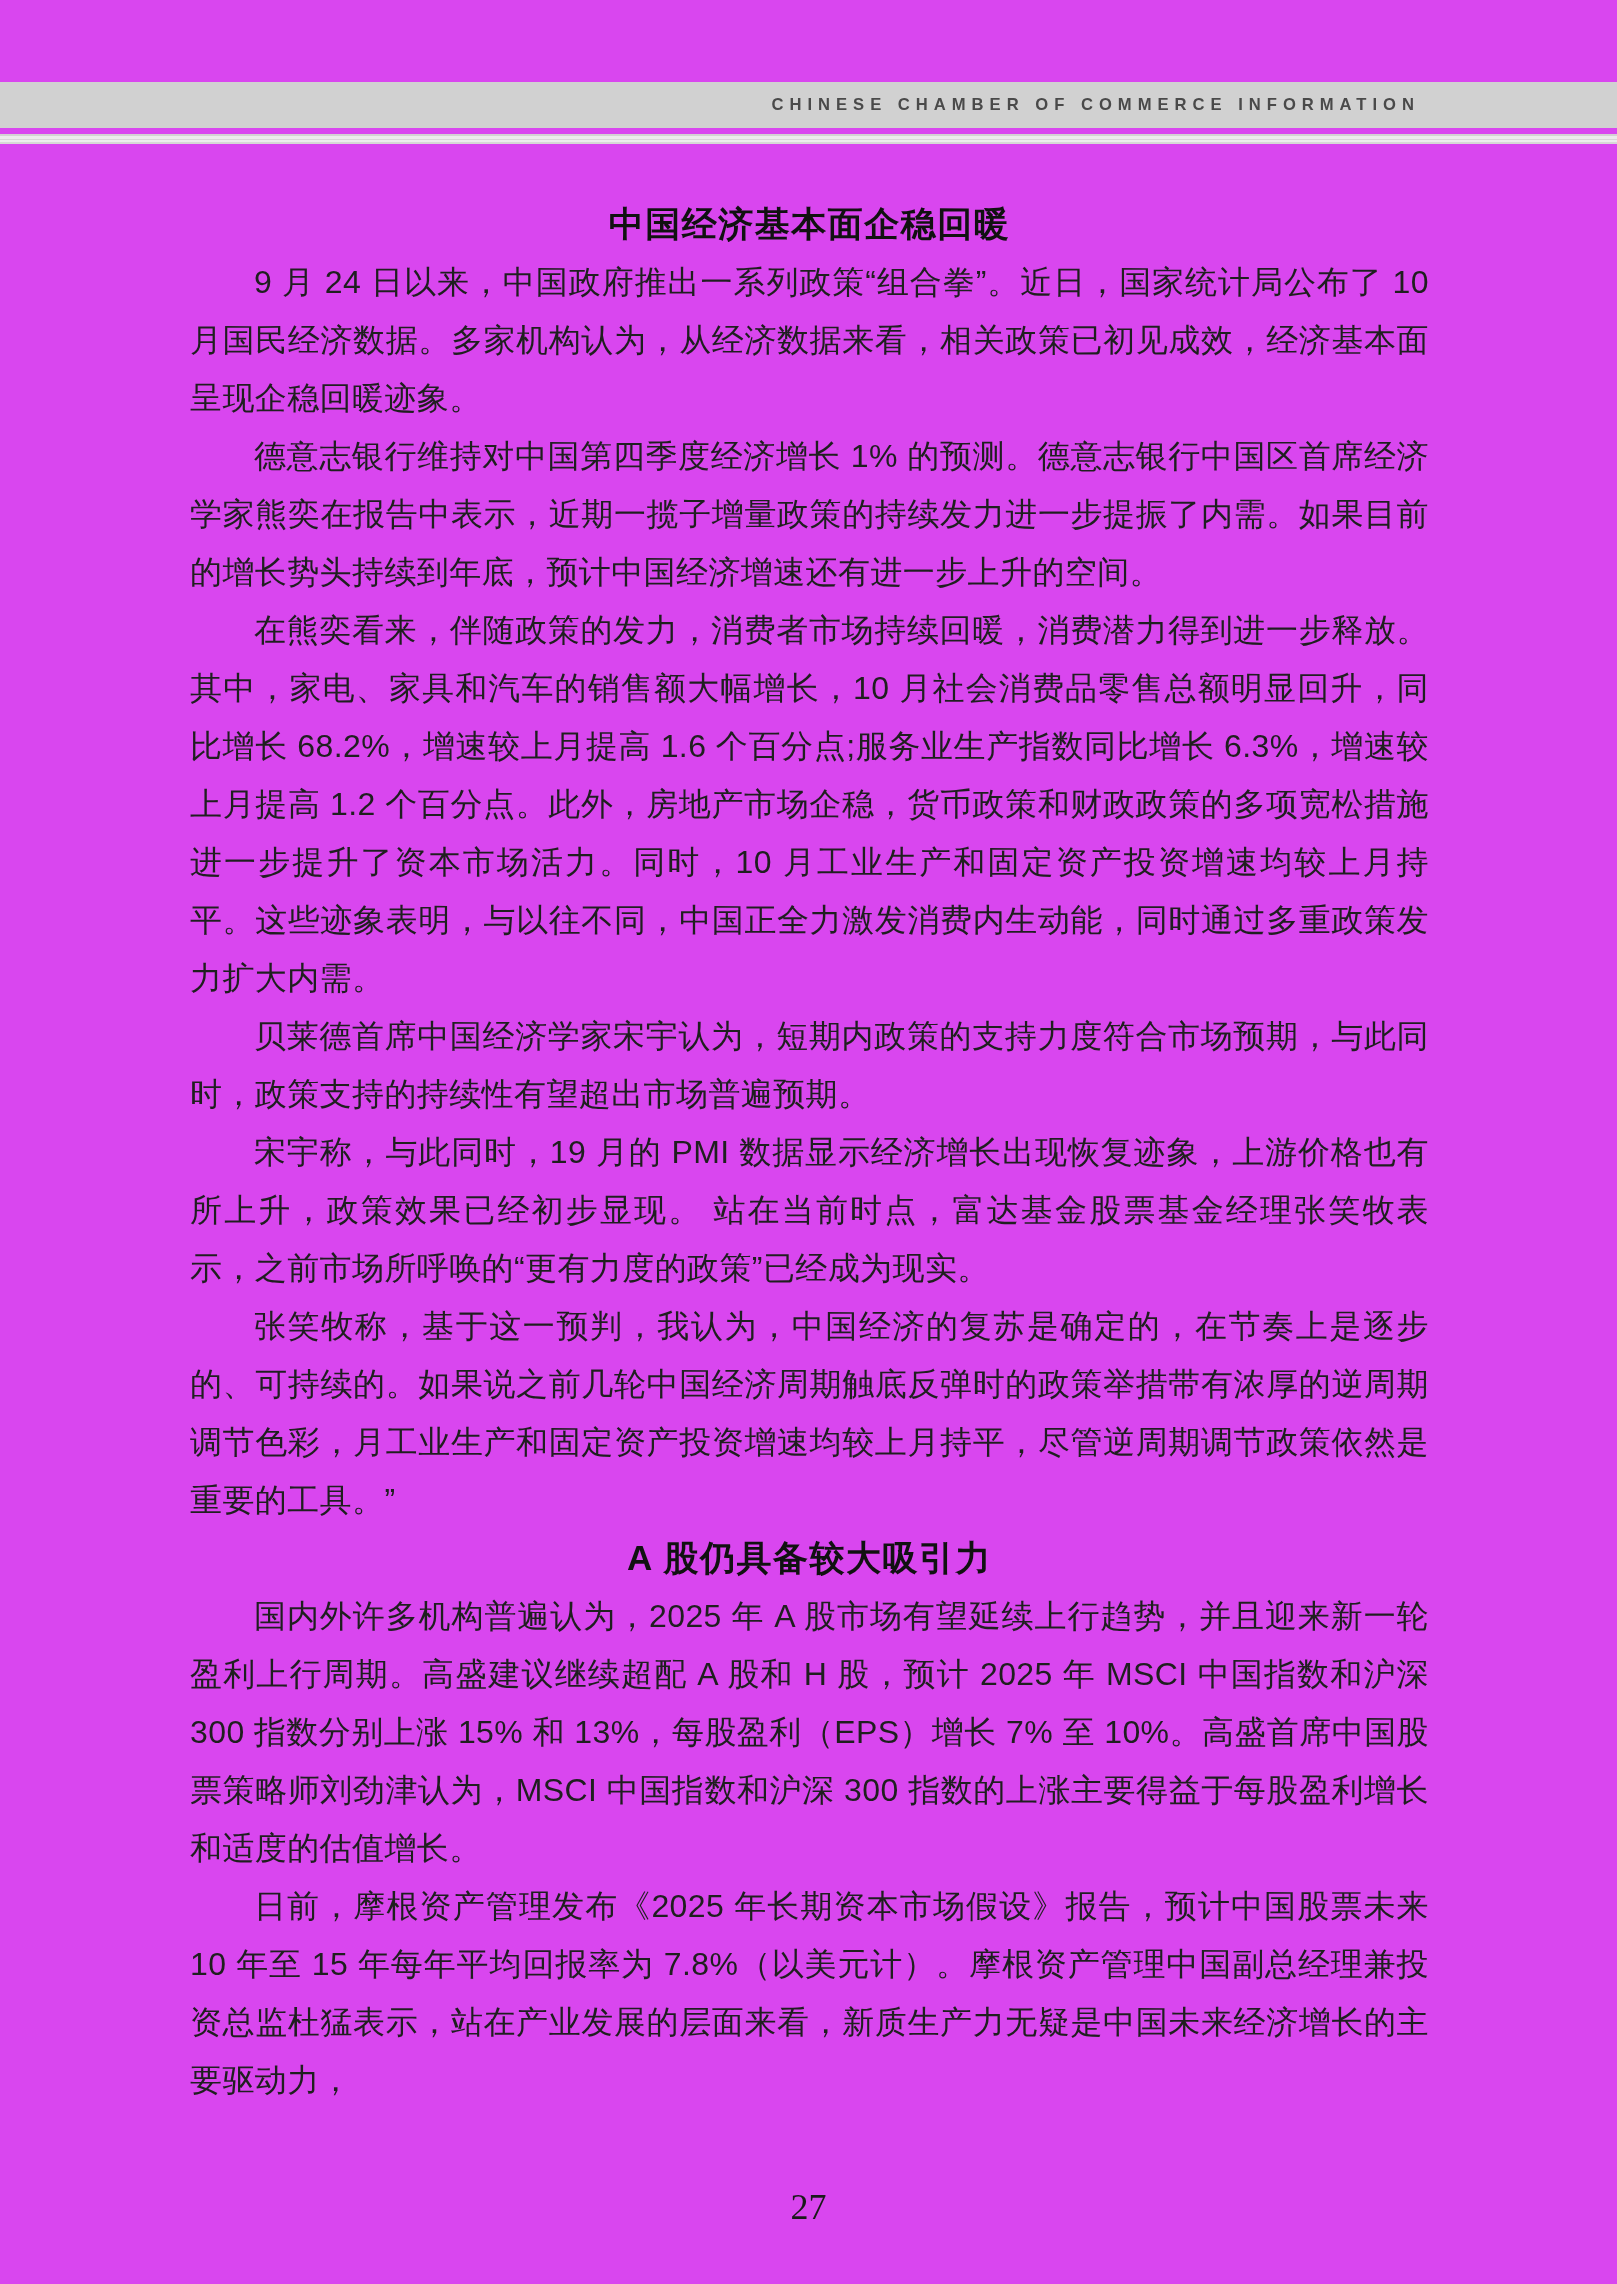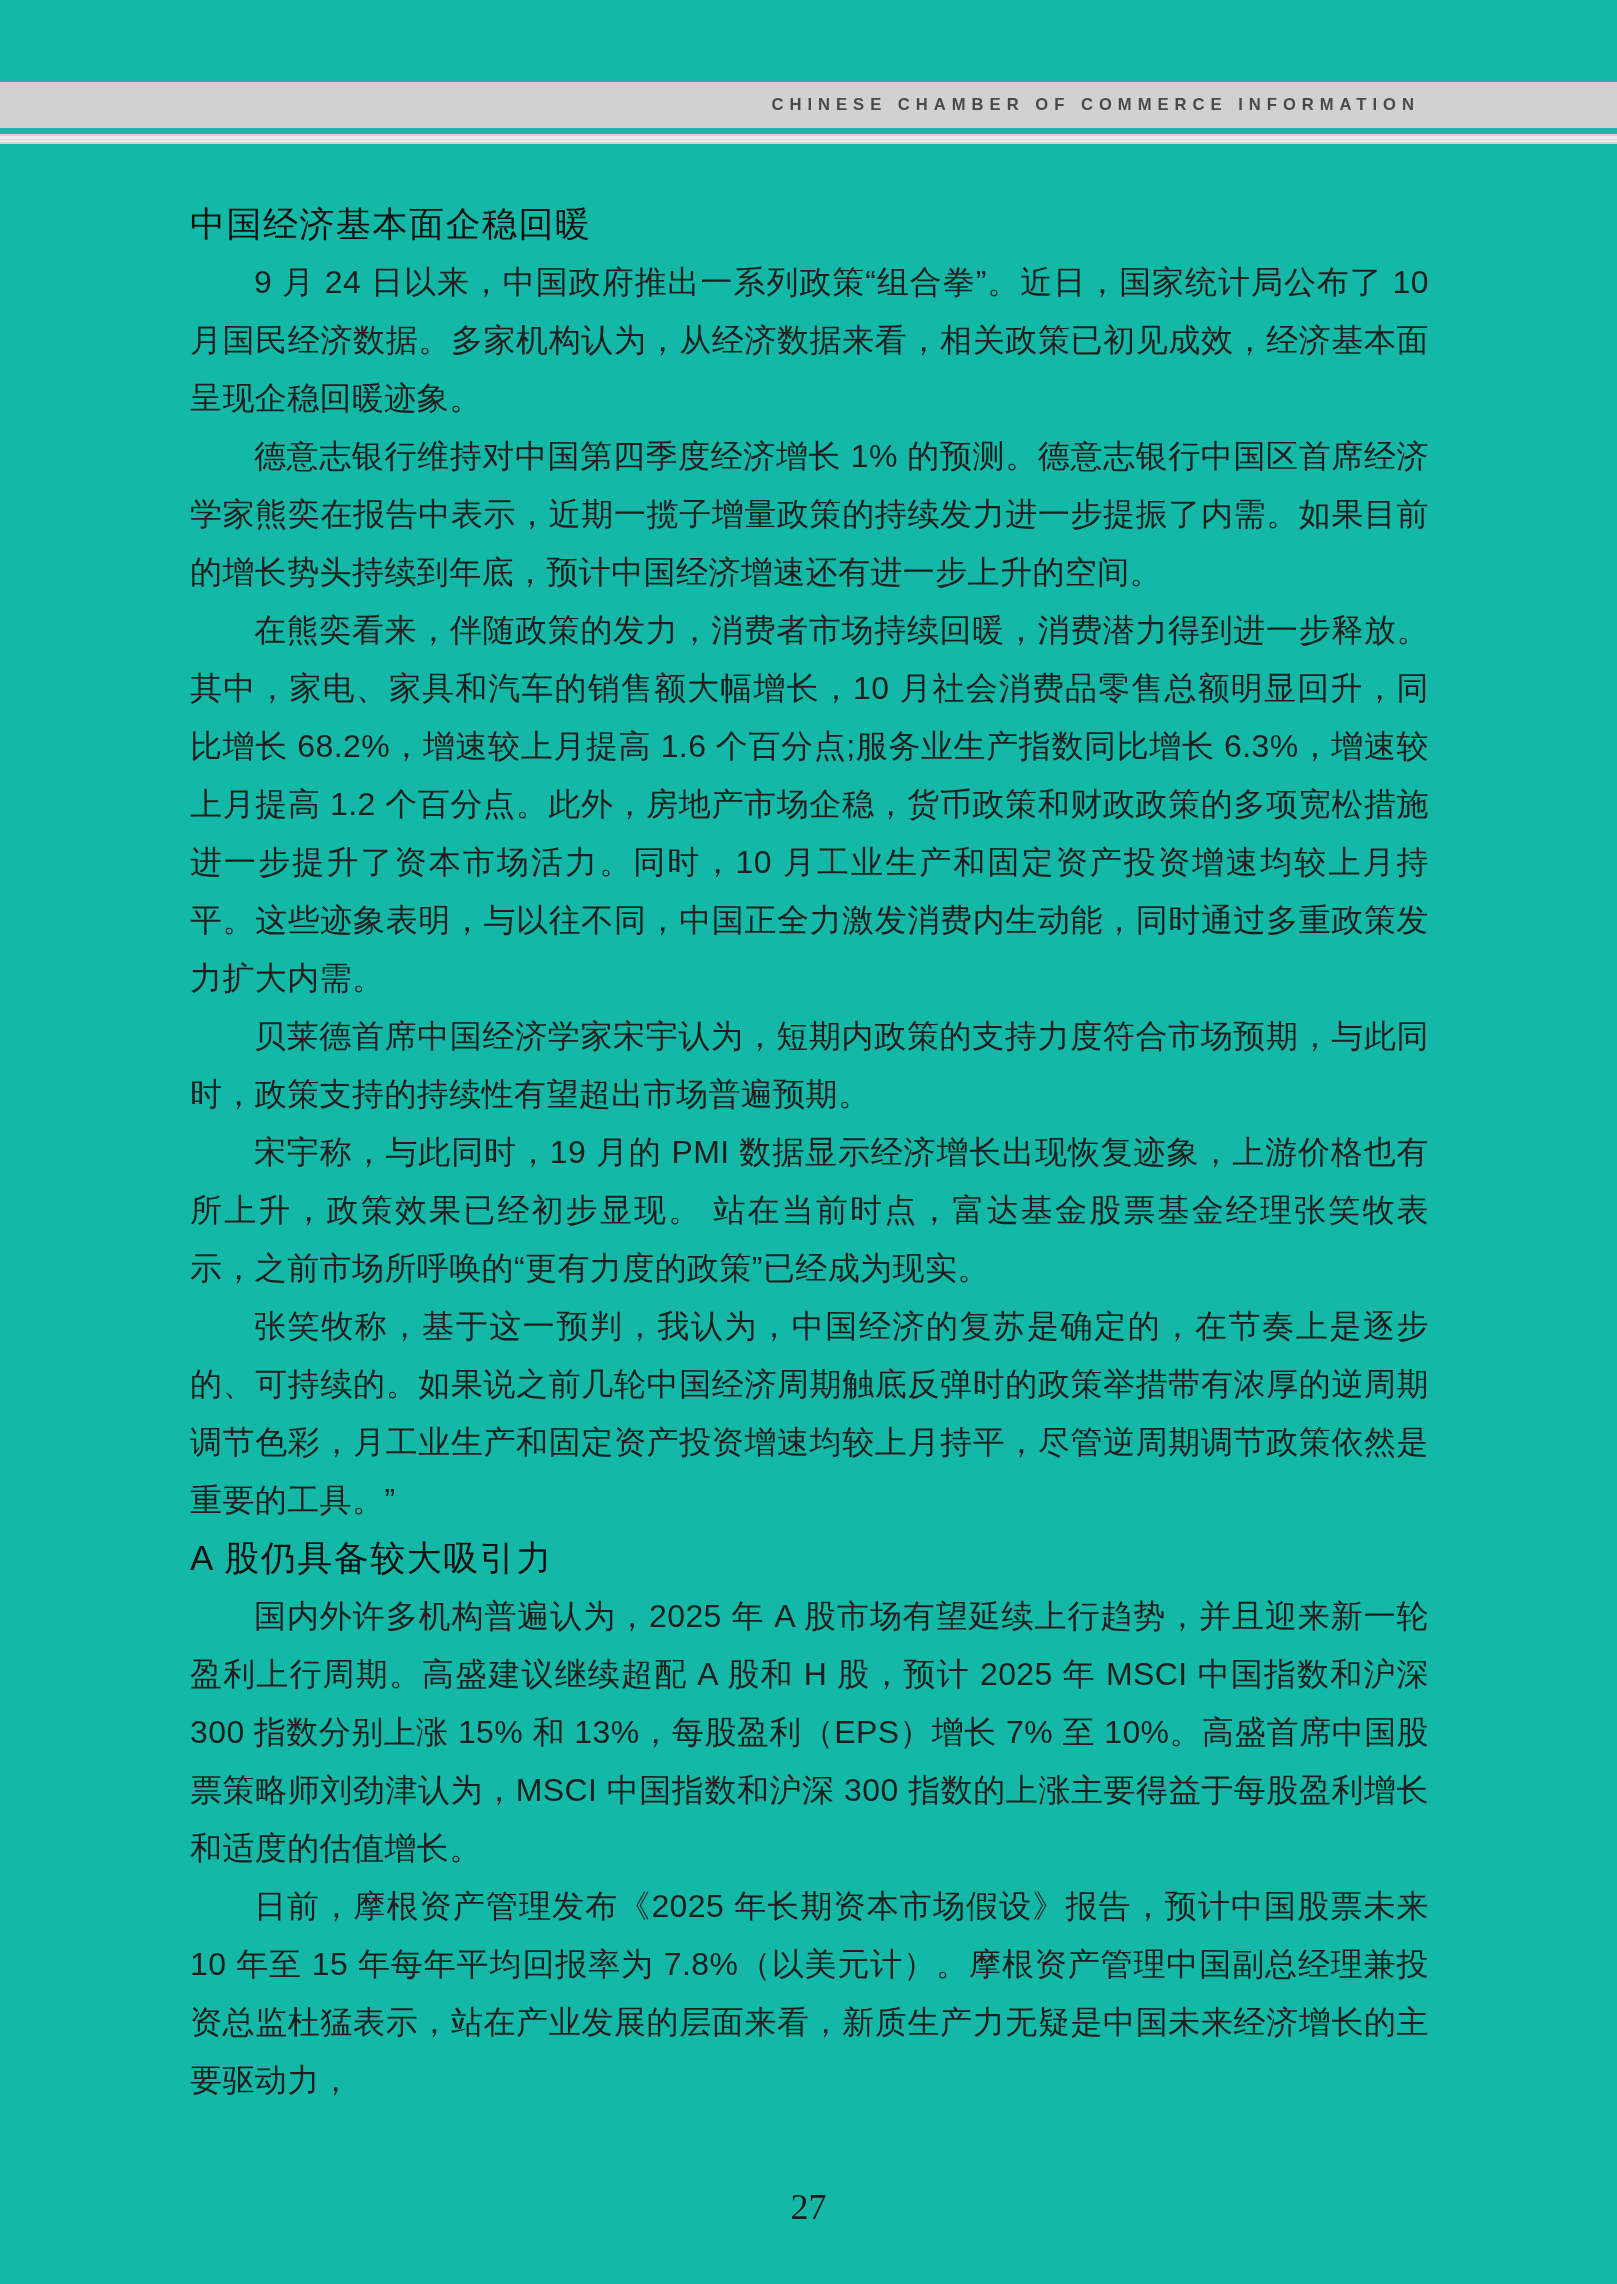--- a/index.html
+++ b/index.html
@@ -10,21 +10,21 @@
   body {
     width: 1617px;
     height: 2284px;
     position: relative;
     font-family: "Liberation Sans", "DejaVu Sans", sans-serif;
     color: #1f1f1f;
   }
   .page {
     position: absolute;
     inset: 0;
-    background: #14b8a6;
+    background: #d946ef;
     overflow: hidden;
   }
   .header-band {
     position: absolute;
     top: 82px;
     left: 0;
     width: 100%;
     height: 46px;
     background: #d1d1d1;
     display: flex;
@@ -61,21 +61,22 @@
     font-size: 32px;
     line-height: 58px;
     text-align: justify;
     font-weight: 400;
     letter-spacing: 0.4px;
   }
   .content h1 {
     margin: 0;
     font-size: 35px;
     line-height: 58px;
-    font-weight: 400;
+    font-weight: 700;
+    text-align: center;
     letter-spacing: 1.5px;
     color: #111111;
   }
   .content p {
     margin: 0;
     text-indent: 2em;
   }
   .page-footer {
     position: absolute;
     top: 2178px;

